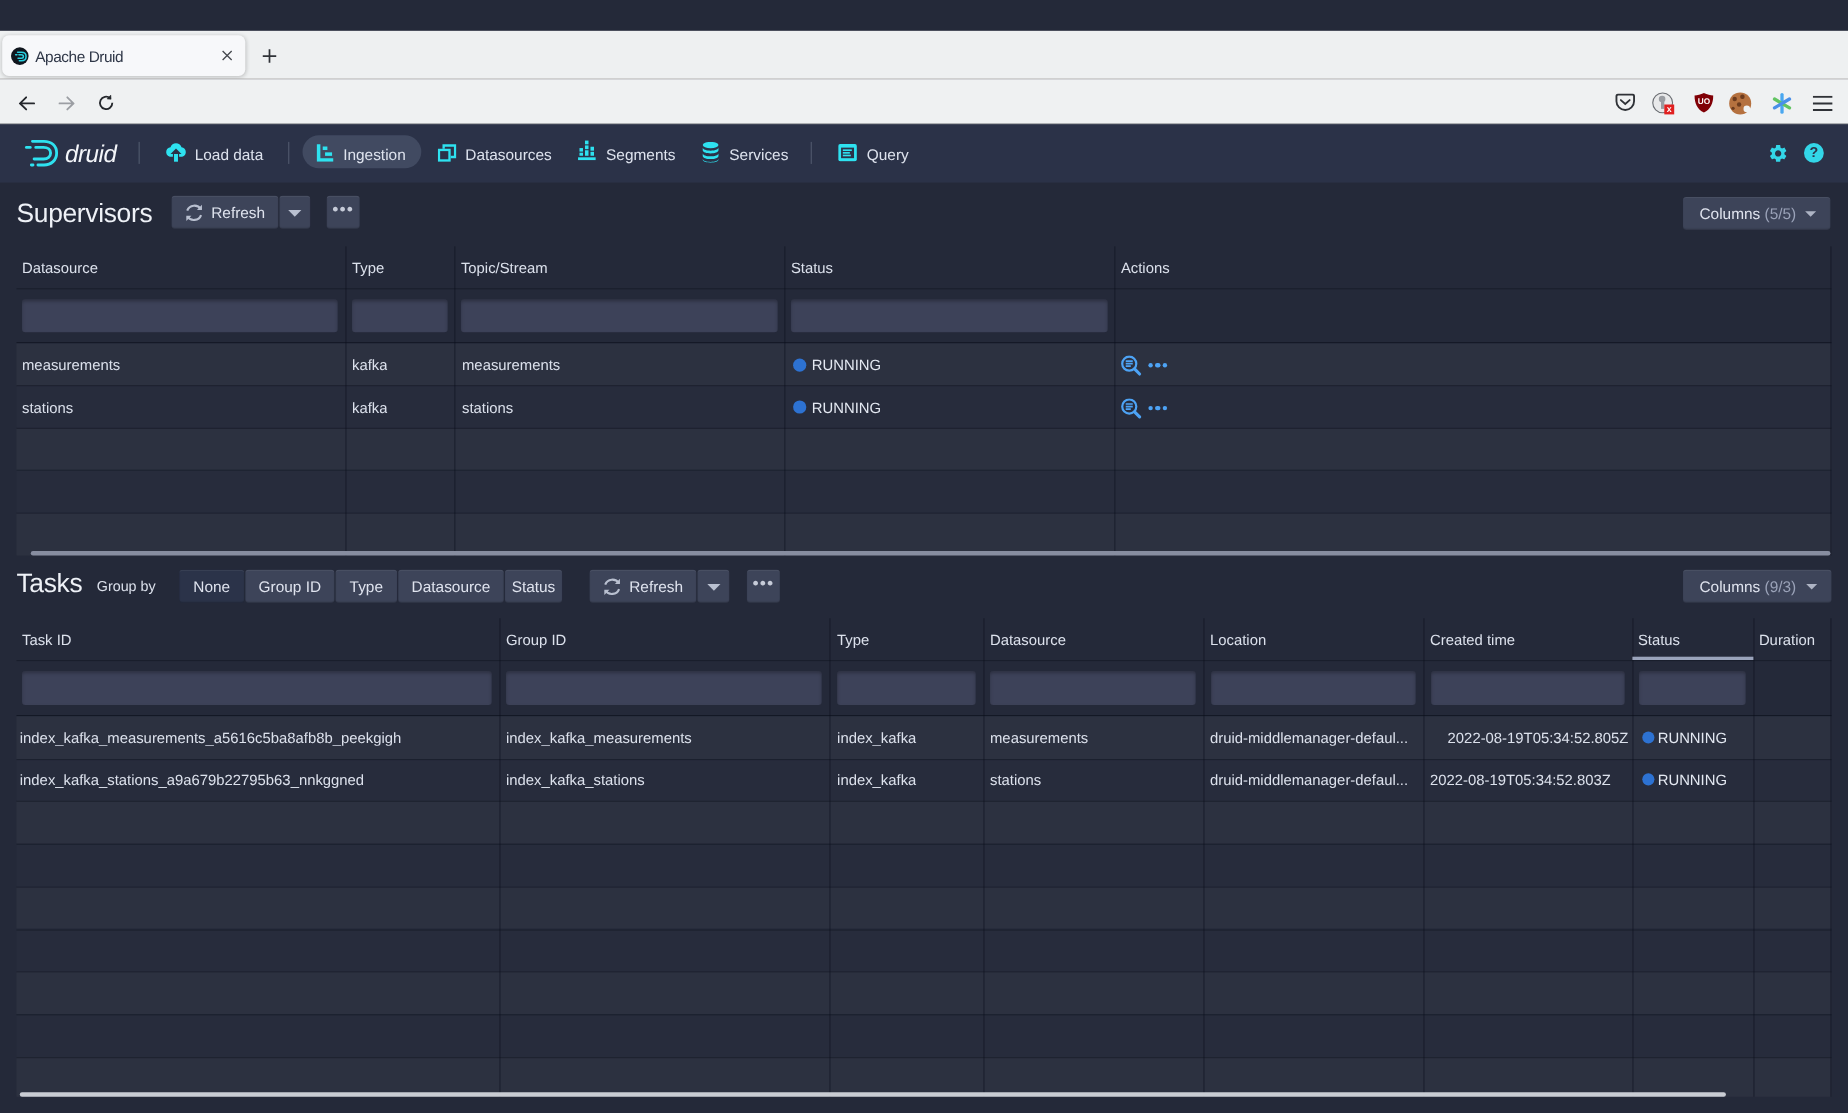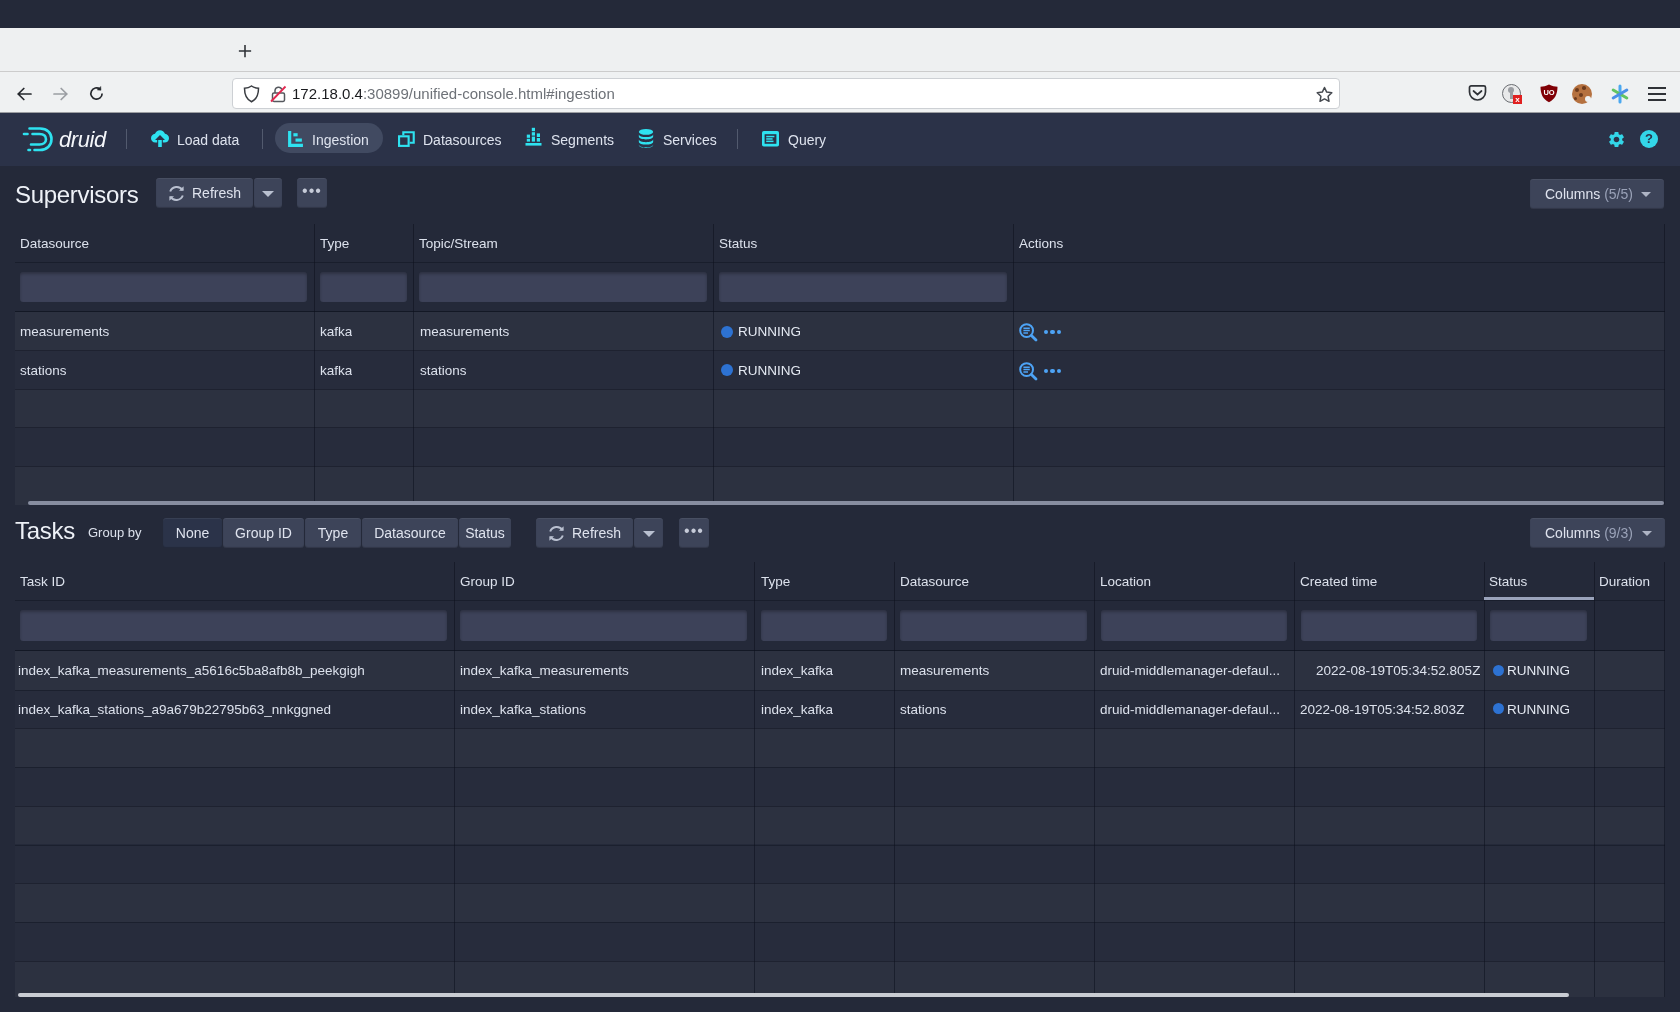--- a/index.html
+++ b/index.html
@@ -42,52 +42,48 @@
 .scrollthumb { position:absolute; height:4px; border-radius:2px; }
 .muted { color:#9aa2b8; }
 .dots3 span { display:inline-block; width:4.4px; height:4.4px; border-radius:50%; background:#4da3f5; margin-right:1.9px; vertical-align:top; margin-top:3px; }
 </style>
 </head>
 <body>
 <div id="root">
 
 
   <div id="tabbar"></div>
+  <div id="tab">
+    <div class="abs" style="left:8px;top:11px;width:16px;height:16px;border-radius:50%;background:#10161e;">
+      <svg class="abs" style="left:2.5px;top:3px;" width="12" height="11" viewBox="0 0 12 11" fill="none" stroke="#2ad0e0" stroke-width="1.4" stroke-linecap="round">
+        <path d="M3 1.5 L6.5 1.5 C9.3 1.5 10.7 3 10.7 5.3 C10.7 7.8 8.9 9.2 6.4 9.2 L4.6 9.2"></path>
+        <path d="M1.2 3.8 L2.4 3.8 M4.2 3.8 L6.4 3.8 C7.6 3.8 8.3 4.4 8.3 5.4 C8.3 6.4 7.5 7 6.3 7 L3.4 7"></path>
+      </svg>
+    </div>
+    <span style="position:absolute;left:30px;top:10.5px;font-size:14px;letter-spacing:-0.4px;color:#2f3747;">Apache Druid</span>
+    <svg class="abs" style="left:199px;top:13px;" width="11" height="11" viewBox="0 0 12 12" stroke="#45484e" stroke-width="1.3">
+        <path d="M1.5 1.5 L10.5 10.5 M10.5 1.5 L1.5 10.5"></path>
+      </svg>
+  </div>
   <svg class="abs" style="left:238px;top:44px;" width="14" height="14" viewBox="0 0 16 16" stroke="#2f3237" stroke-width="1.8">
       <path d="M8 1 V15 M1 8 H15"></path>
     </svg>
 
   <div id="navbar"></div>
   <svg class="abs" style="left:17px;top:86.5px;" width="15" height="14" viewBox="0 0 15 14" fill="none" stroke="#25282d" stroke-width="1.7" stroke-linecap="round">
       <path d="M14 7 H1.5 M6.8 1.5 L1.2 7 L6.8 12.5"></path>
     </svg>
   <svg class="abs" style="left:52.5px;top:86.5px;" width="15" height="14" viewBox="0 0 15 14" fill="none" stroke="#9b9ea3" stroke-width="1.7" stroke-linecap="round">
       <path d="M1 7 H13.5 M8.2 1.5 L13.8 7 L8.2 12.5"></path>
     </svg>
   <svg class="abs" style="left:88.5px;top:85.5px;" width="15" height="15" viewBox="0 0 16 16" fill="none" stroke="#25282d" stroke-width="1.8">
       <path d="M14 8 A6 6 0 1 1 11.8 3.4"></path>
       <path d="M12.5 0.5 L12.8 4.5 L8.8 4.2 Z" stroke-width="0.5" fill="#25282d"></path>
     </svg>
 
-  <div id="urlbar">
-    <svg class="abs" style="left:10px;top:6px;" width="17" height="18" viewBox="0 0 17 18" fill="none" stroke="#3a3d42" stroke-width="1.5">
-        <path d="M8.5 1 C10.5 2.5 13 3.2 15.5 3.3 C15.5 9.5 13.5 14.5 8.5 16.8 C3.5 14.5 1.5 9.5 1.5 3.3 C4 3.2 6.5 2.5 8.5 1 Z"></path>
-      </svg>
-    <svg class="abs" style="left:36px;top:6px;" width="19" height="19" viewBox="0 0 19 19">
-      <g fill="none" stroke="#55585e" stroke-width="1.5">
-        <rect x="3.5" y="8" width="12" height="8.5" rx="1.4"></rect>
-        <path d="M6 8 V5.5 A3.5 3.5 0 0 1 12.8 4.6"></path>
-      </g>
-      <path d="M2 16.5 L16.5 1.5" stroke="#e22850" stroke-width="1.8"></path>
-    </svg>
-    <span style="position:absolute;left:59px;top:6px;font-size:15px;color:#1a1b1e;">172.18.0.4<span style="color:#6e7278;">:30899/unified-console.html#ingestion</span></span>
-    <svg class="abs" style="left:1083px;top:7px;" width="17" height="17" viewBox="0 0 17 17" fill="none" stroke="#45494f" stroke-width="1.5">
-        <path d="M8.5 1.5 L10.7 6.1 L15.8 6.8 L12.1 10.3 L13 15.3 L8.5 12.9 L4 15.3 L4.9 10.3 L1.2 6.8 L6.3 6.1 Z" stroke-linejoin="round"></path>
-      </svg>
-  </div>
 
   <svg class="abs" style="left:1468px;top:85px;" width="19" height="17" viewBox="0 0 19 17" fill="none" stroke="#2f3237" stroke-width="1.7">
       <path d="M1.5 2.5 a1.6 1.6 0 0 1 1.6-1.6 h12.8 a1.6 1.6 0 0 1 1.6 1.6 v4.5 a8 8 0 0 1-16 0 z"></path>
       <path d="M5.5 6 L9.5 9.5 L13.5 6" stroke-linecap="round"></path>
     </svg>
   <div class="abs" style="left:1502px;top:84px;width:19px;height:19px;border-radius:50%;border:1.6px solid #6a6d72;background:#e8e9ea;">
     <div class="abs" style="left:5px;top:2px;width:6px;height:6px;border-radius:50%;background:#9a9da2;"></div>
     <div class="abs" style="left:6.5px;top:7px;width:3px;height:7px;background:#9a9da2;"></div>
   </div>
   <div class="abs" style="left:1513px;top:95px;width:9px;height:9px;background:#e02020;color:#fff;font-size:8px;line-height:9px;text-align:center;font-weight:700;">x</div>

